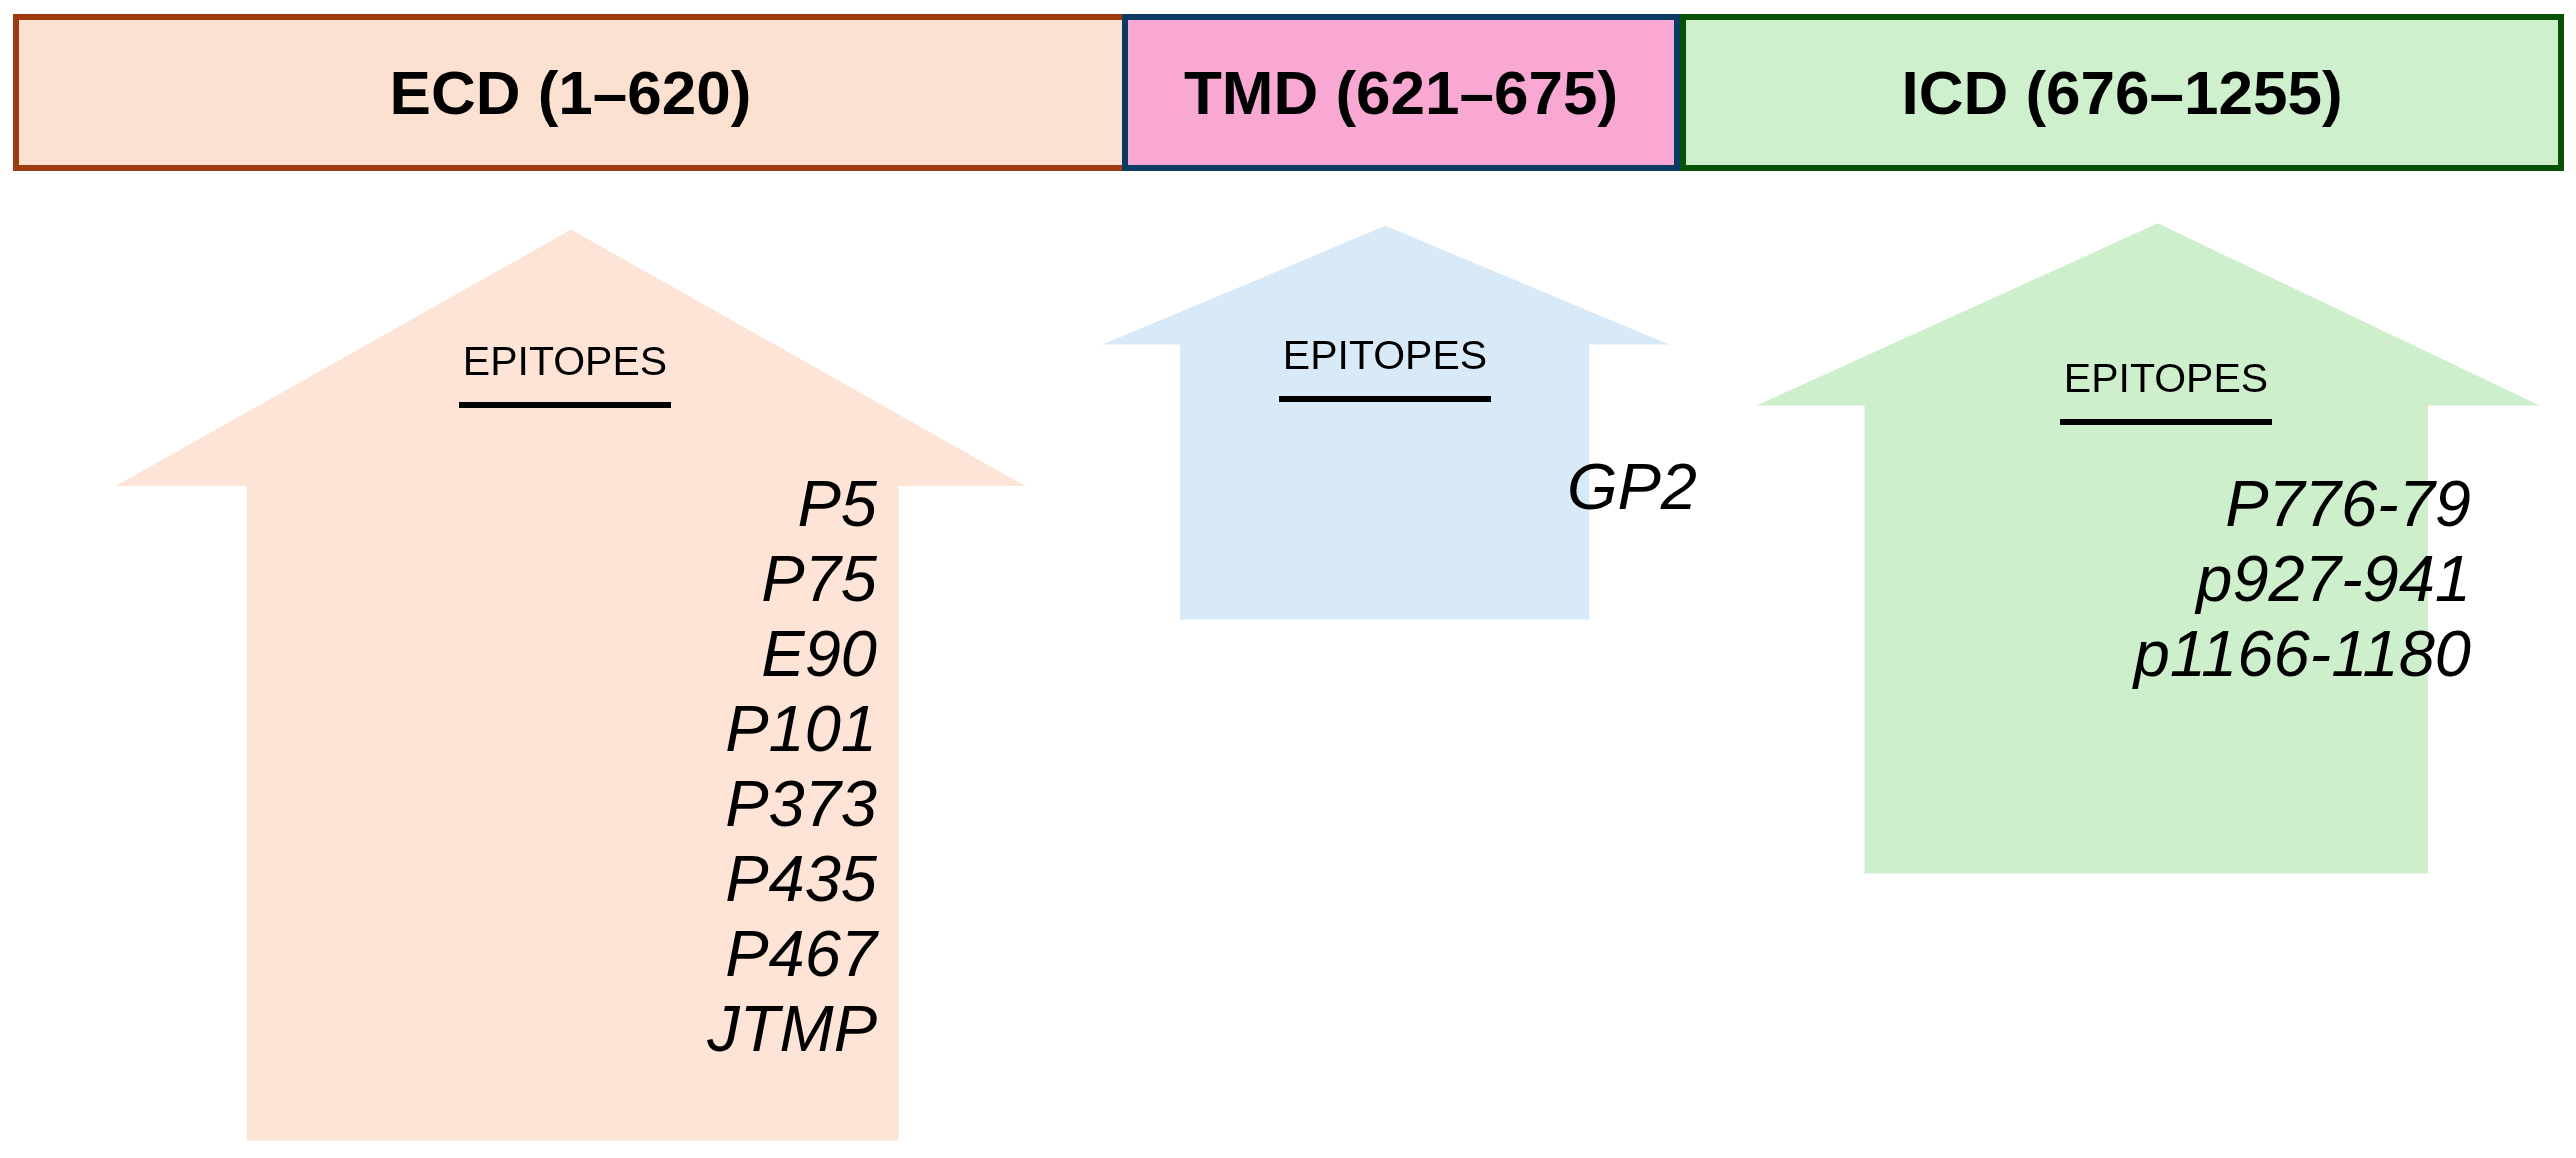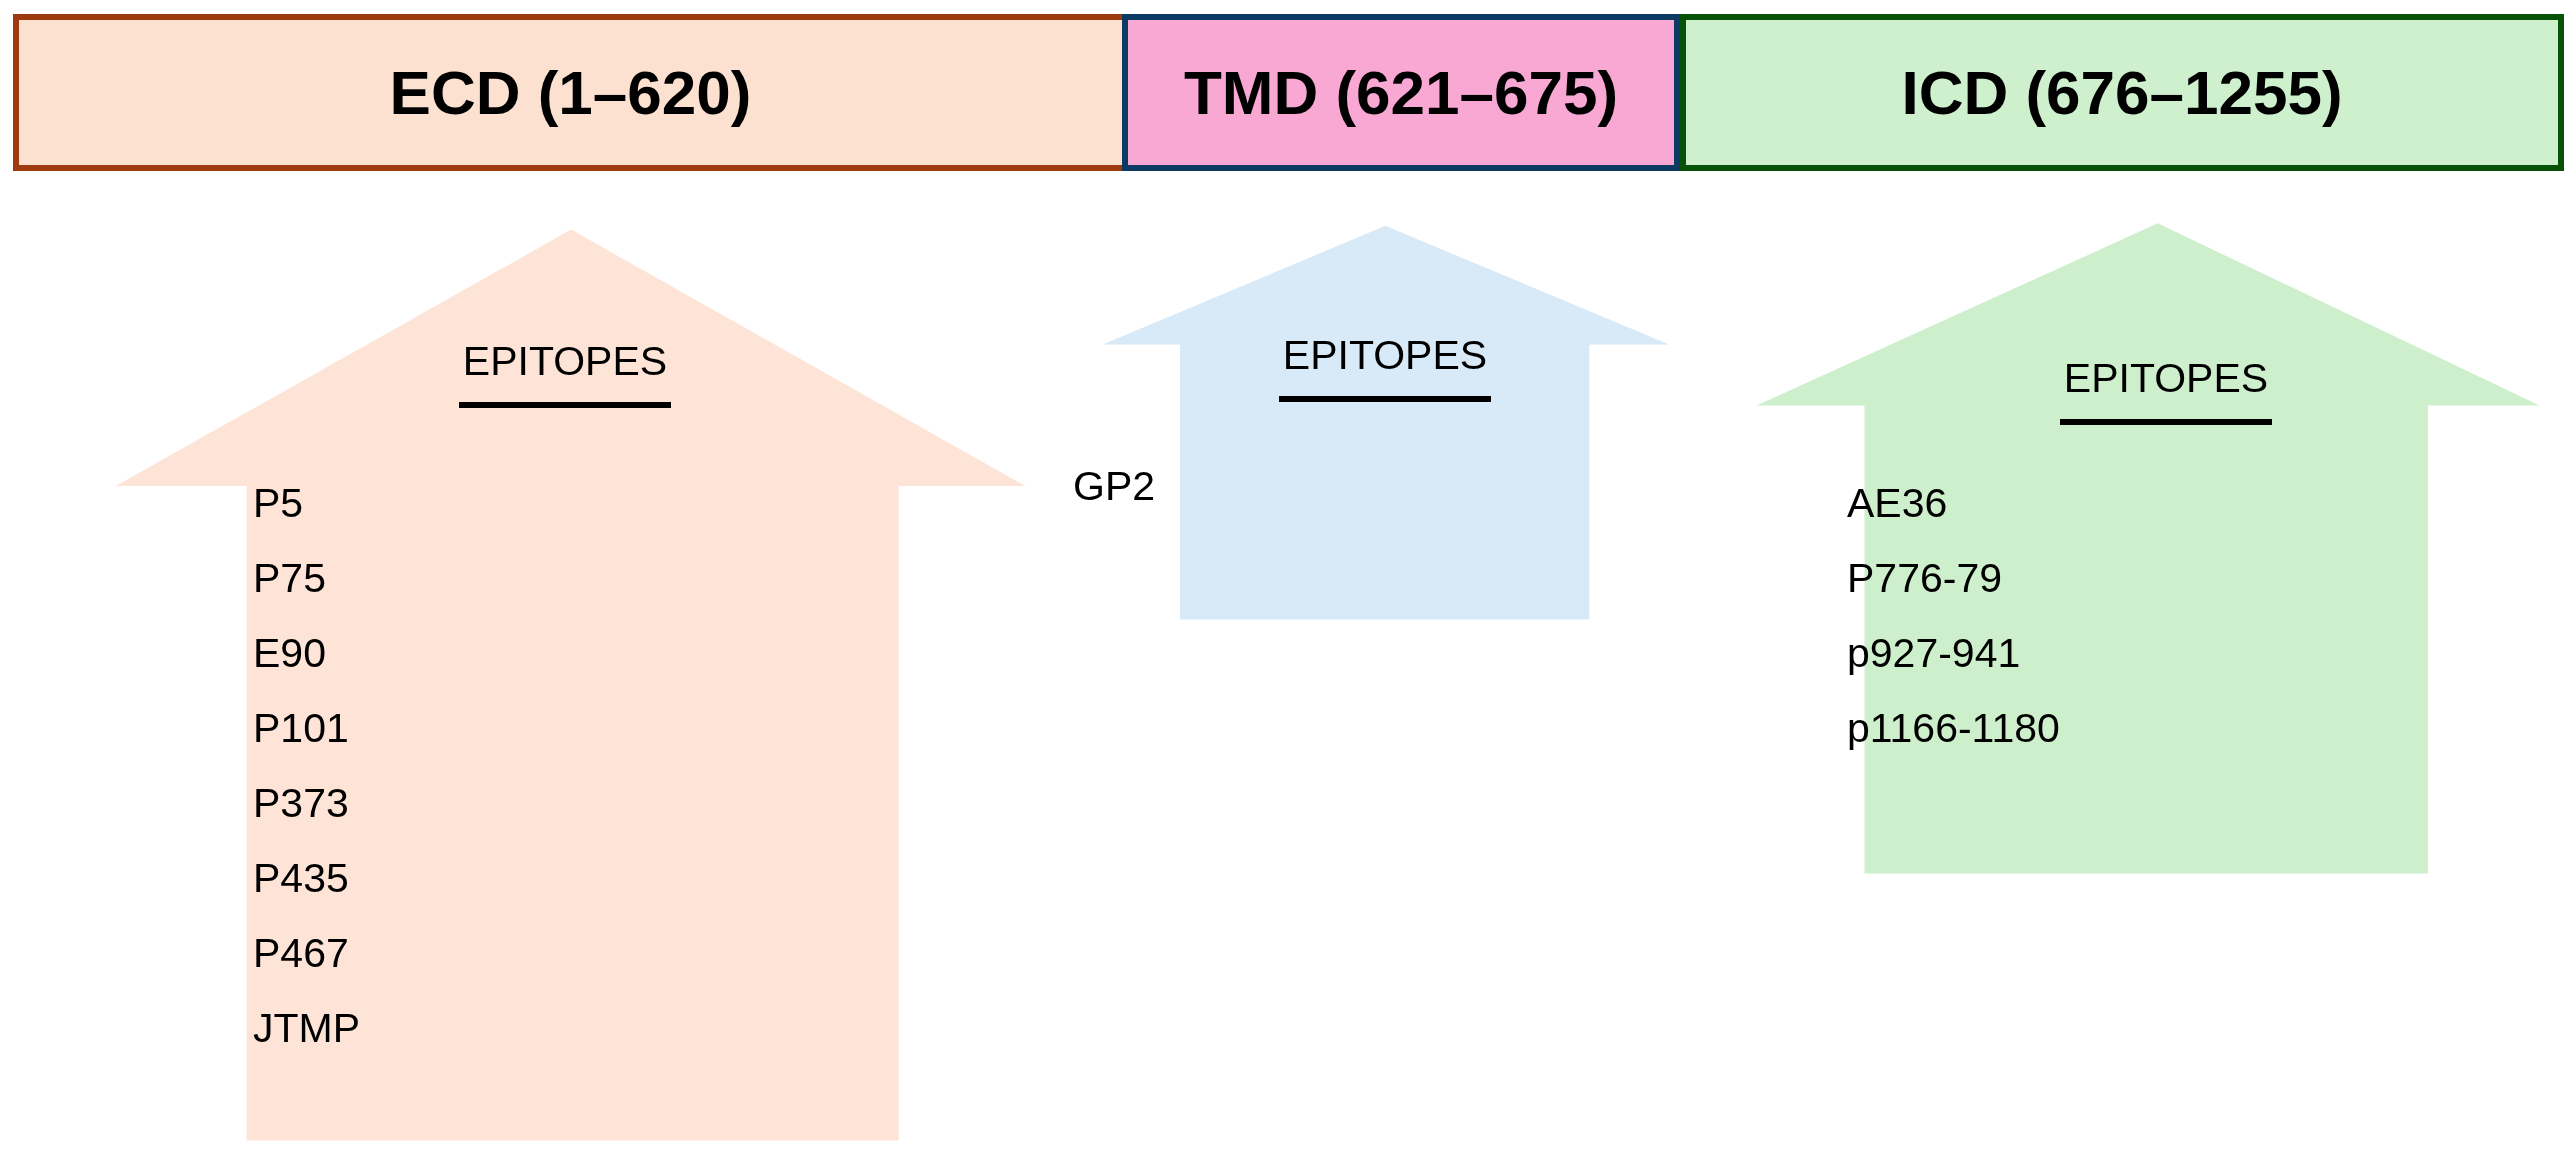--- a/index.html
+++ b/index.html
@@ -64,24 +64,25 @@
     padding: 0 3.7px 6.2px 3.7px;
     border-bottom: 6.9px solid #000000;
   }
   #epitopes-heading-left  { left: 284px;  top: 327px; }
   #epitopes-heading-mid   { left: 1104px; top: 321px; }
   #epitopes-heading-right { left: 1885px; top: 344px; }
 
   .epitope-list {
     position: absolute;
     width: 624px;
-    text-align: left;
-    font-size: 41px;
+    text-align: right;
+    font-size: 65px;
     line-height: 75px;
     white-space: nowrap;
+    font-style: italic;
   }
   #epitope-list-ecd { left: 253px;  top: 466px; }
   #epitope-list-tmd { left: 1073px; top: 449px; }
   #epitope-list-icd { left: 1847px; top: 466px; }
 </style>
 </head>
 <body>
 
 <div id="canvas">
 
@@ -120,20 +121,19 @@
     <div>P435</div>
     <div>P467</div>
     <div>JTMP</div>
   </div>
 
   <div id="epitope-list-tmd" class="epitope-list">
     <div>GP2</div>
   </div>
 
   <div id="epitope-list-icd" class="epitope-list">
-    <div>AE36</div>
     <div>P776-79</div>
     <div>p927-941</div>
     <div>p1166-1180</div>
   </div>
 
 </div>
 
 
 </body></html>

